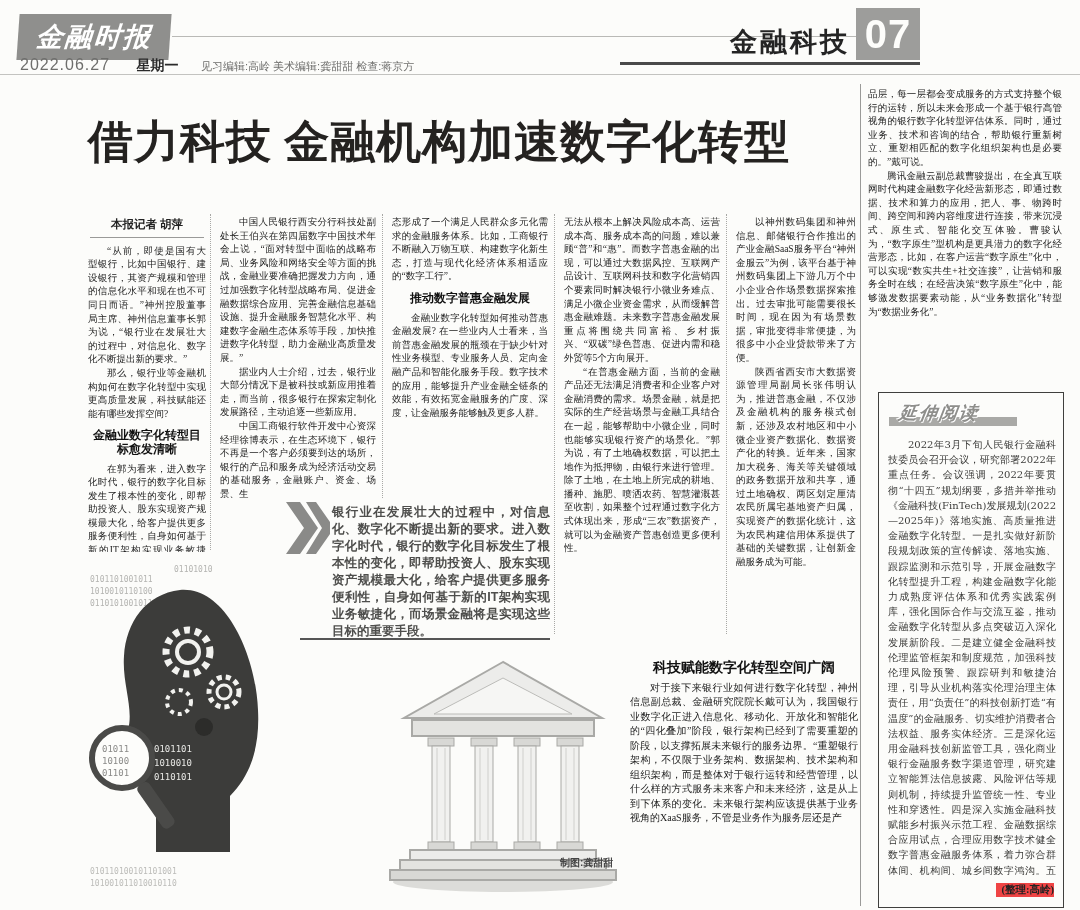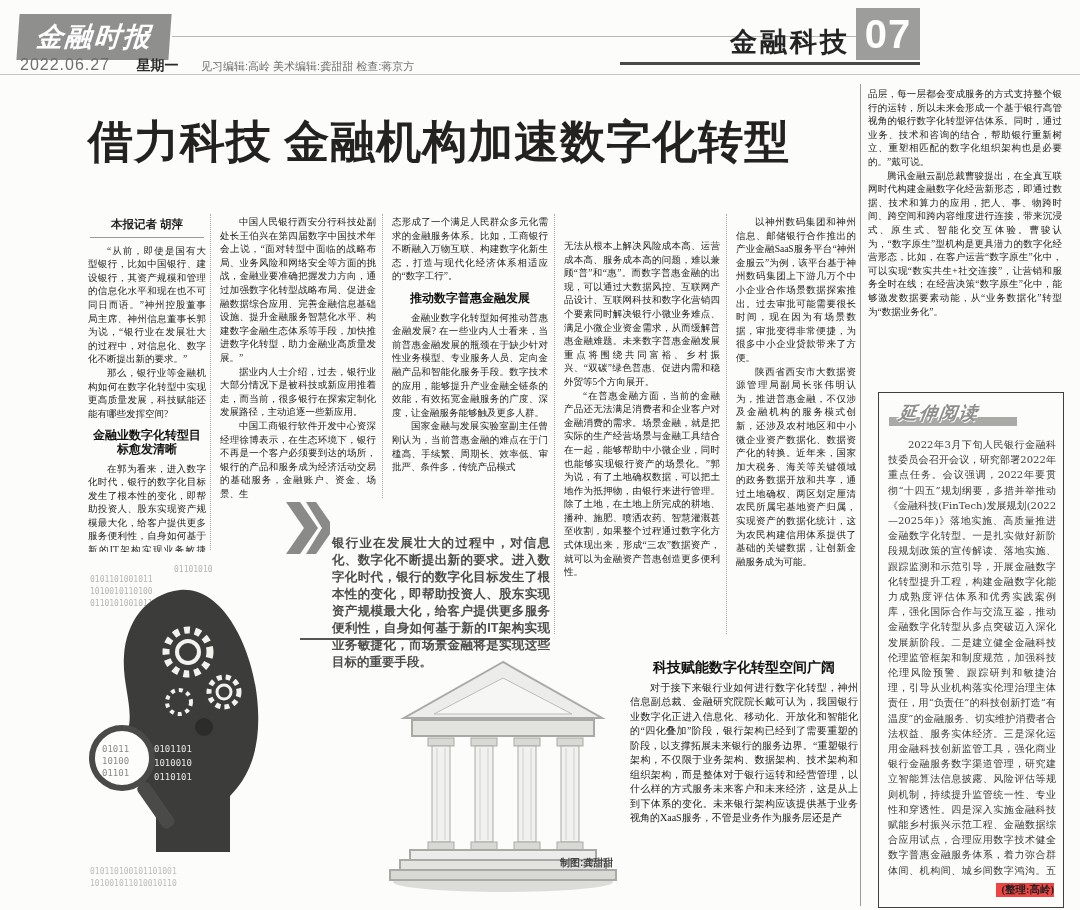--- a/index.html
+++ b/index.html
@@ -37,21 +37,21 @@
     font-family:"Liberation Sans",sans-serif; padding:2px 0 5px 0; }
   .byline-rule{ height:1px; background:#9a9a98; margin:0 2px 7px 2px; }
   .subhead{ text-indent:0 !important; text-align:center; font-weight:bold; font-size:12px;
     font-family:"Liberation Sans",sans-serif; color:#111; padding:8px 0 6px 0; }
   .vdiv{ position:absolute; width:0; border-left:1px dotted #a8a8a5; }
   .sidebar-vline{ position:absolute; left:860px; top:84px; width:1px; height:822px; background:#9a9a98; }
   
   .pullquote-wrap{ position:absolute; left:252px; top:500px; width:300px; height:140px; }
   .pq-icon{ position:absolute; left:32px; top:2px; }
   .pq-text{ position:absolute; left:80px; top:4px; width:218px; font-size:12.5px; line-height:17px;
-    font-weight:bold; color:#4e4e4c; text-align:justify; font-family:"Liberation Sans",sans-serif;margin-top:31px; }
+    font-weight:bold; color:#4e4e4c; text-align:justify; font-family:"Liberation Sans",sans-serif; }
   .pq-text::first-line{ }
   .pq-rule{ position:absolute; left:48px; top:138px; width:250px; height:2px; background:#555; }
   
   .head-illus{ position:absolute; left:84px; top:552px; width:186px; height:338px; }
   .building-illus{ position:absolute; left:386px; top:644px; width:234px; height:252px; }
   .graphic-credit{ position:absolute; left:560px; top:856px; font-size:10px; color:#444;
     font-family:"Liberation Sans",sans-serif; font-weight:bold; }
   
   .ext-box{ position:absolute; left:878px; top:392px; width:186px; height:516px;
     border:1px solid #3f3f3d; background:#fcfcfa; overflow:hidden; }
@@ -106,25 +106,24 @@
   <div class="col" style="left:220px; top:216px; width:156px; height:282px;">
     <p>中国人民银行西安分行科技处副处长王伯兴在第四届数字中国技术年会上说，“面对转型中面临的战略布局、业务风险和网络安全等方面的挑战，金融业要准确把握发力方向，通过加强数字化转型战略布局、促进金融数据综合应用、完善金融信息基础设施、提升金融服务智慧化水平、构建数字金融生态体系等手段，加快推进数字化转型，助力金融业高质量发展。”</p>
     <p>据业内人士介绍，过去，银行业大部分情况下是被科技或新应用推着走，而当前，很多银行在探索定制化发展路径，主动追逐一些新应用。</p>
     <p>中国工商银行软件开发中心资深经理徐博表示，在生态环境下，银行不再是一个客户必须要到达的场所，银行的产品和服务成为经济活动交易的基础服务，金融账户、资金、场景、生</p>
   </div>
 
   <div class="col" style="left:392px; top:216px; width:156px; height:282px;">
     <p style="text-indent:0;">态形成了一个满足人民群众多元化需求的金融服务体系。比如，工商银行不断融入万物互联、构建数字化新生态，打造与现代化经济体系相适应的“数字工行”。</p>
     <div class="subhead">推动数字普惠金融发展</div>
     <p>金融业数字化转型如何推动普惠金融发展? 在一些业内人士看来，当前普惠金融发展的瓶颈在于缺少针对性业务模型、专业服务人员、定向金融产品和智能化服务手段。数字技术的应用，能够提升产业金融全链条的效能，有效拓宽金融服务的广度、深度，让金融服务能够触及更多人群。</p>
-    <p>国家金融与发展实验室副主任曾刚认为，当前普惠金融的难点在于门槛高、手续繁、周期长、效率低、审批严、条件多，传统产品模式</p>
   </div>
 
   <div class="col" style="left:564px; top:216px; width:156px; height:420px;">
-    <p style="text-indent:0;margin-top:24px;">无法从根本上解决风险成本高、运营成本高、服务成本高的问题，难以兼顾“普”和“惠”。而数字普惠金融的出现，可以通过大数据风控、互联网产品设计、互联网科技和数字化营销四个要素同时解决银行小微业务难点、满足小微企业资金需求，从而缓解普惠金融难题。未来数字普惠金融发展重点将围绕共同富裕、乡村振兴、“双碳”绿色普惠、促进内需和稳外贸等5个方向展开。</p>
+    <p style="text-indent:0;">无法从根本上解决风险成本高、运营成本高、服务成本高的问题，难以兼顾“普”和“惠”。而数字普惠金融的出现，可以通过大数据风控、互联网产品设计、互联网科技和数字化营销四个要素同时解决银行小微业务难点、满足小微企业资金需求，从而缓解普惠金融难题。未来数字普惠金融发展重点将围绕共同富裕、乡村振兴、“双碳”绿色普惠、促进内需和稳外贸等5个方向展开。</p>
     <p>“在普惠金融方面，当前的金融产品还无法满足消费者和企业客户对金融消费的需求。场景金融，就是把实际的生产经营场景与金融工具结合在一起，能够帮助中小微企业，同时也能够实现银行资产的场景化。”郭为说，有了土地确权数据，可以把土地作为抵押物，由银行来进行管理。除了土地，在土地上所完成的耕地、播种、施肥、喷洒农药、智慧灌溉甚至收割，如果整个过程通过数字化方式体现出来，形成“三农”数据资产，就可以为金融资产普惠创造更多便利性。</p>
   </div>
 
   <div class="col" style="left:736px; top:216px; width:120px; height:420px;">
     <p>以神州数码集团和神州信息、邮储银行合作推出的产业金融SaaS服务平台“神州金服云”为例，该平台基于神州数码集团上下游几万个中小企业合作场景数据探索推出。过去审批可能需要很长时间，现在因为有场景数据，审批变得非常便捷，为很多中小企业贷款带来了方便。</p>
     <p>陕西省西安市大数据资源管理局副局长张伟明认为，推进普惠金融，不仅涉及金融机构的服务模式创新，还涉及农村地区和中小微企业资产数据化、数据资产化的转换。近年来，国家加大税务、海关等关键领域的政务数据开放和共享，通过土地确权、两区划定厘清农民所属宅基地资产归属，实现资产的数据化统计，这为农民构建信用体系提供了基础的关键数据，让创新金融服务成为可能。</p>
   </div>
 
   <div class="pullquote-wrap">
     <svg class="pq-icon" width="46" height="52" viewBox="0 0 46 52">

